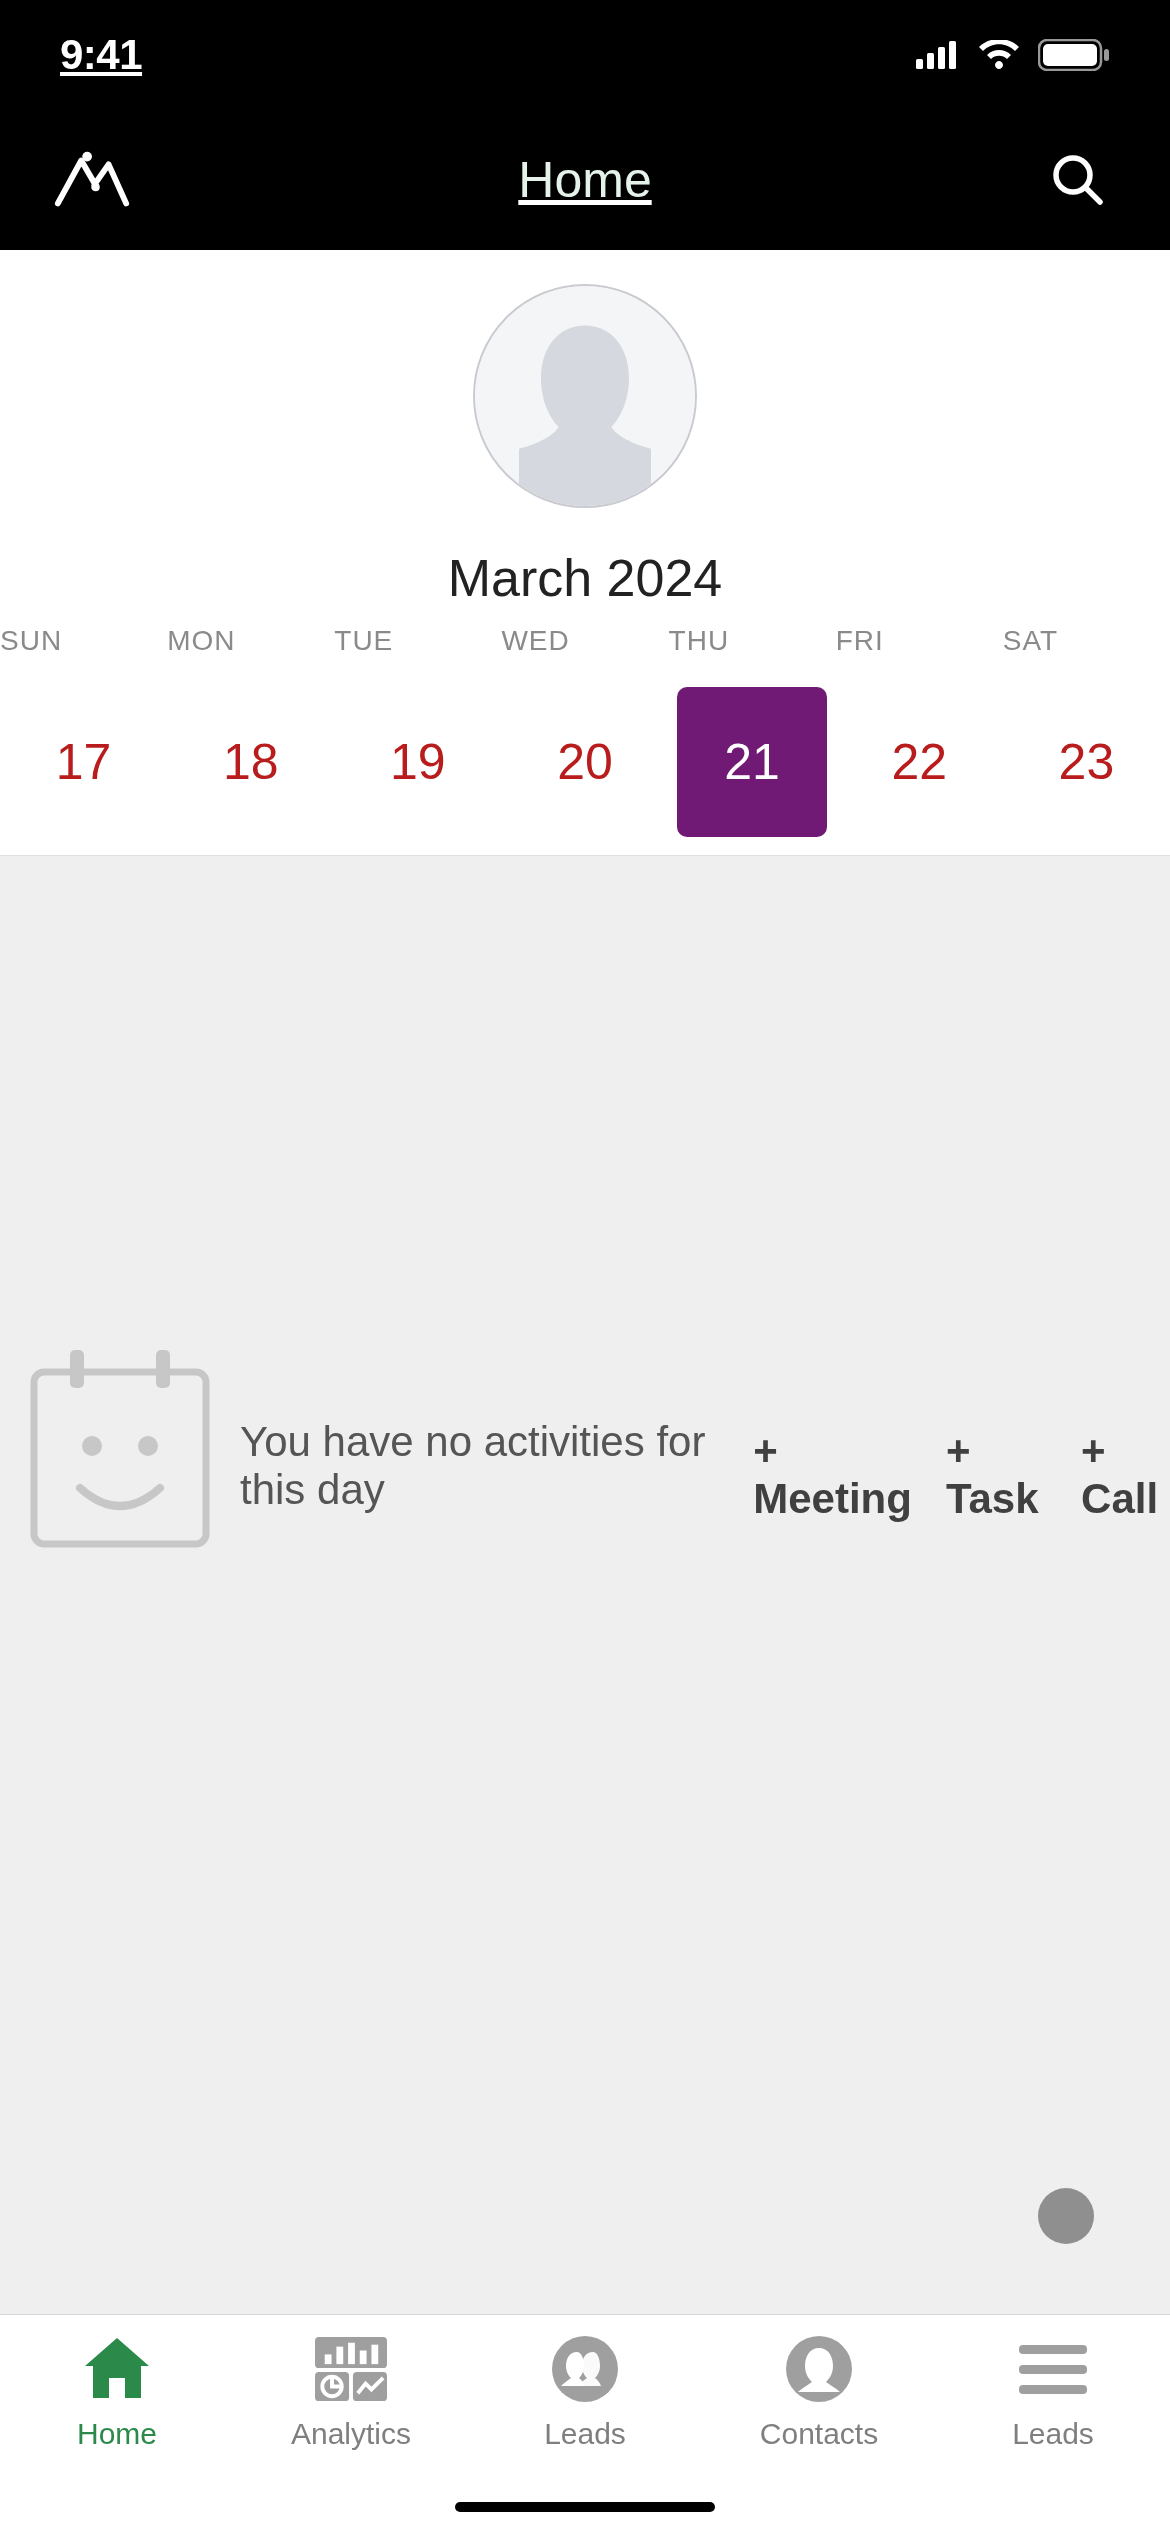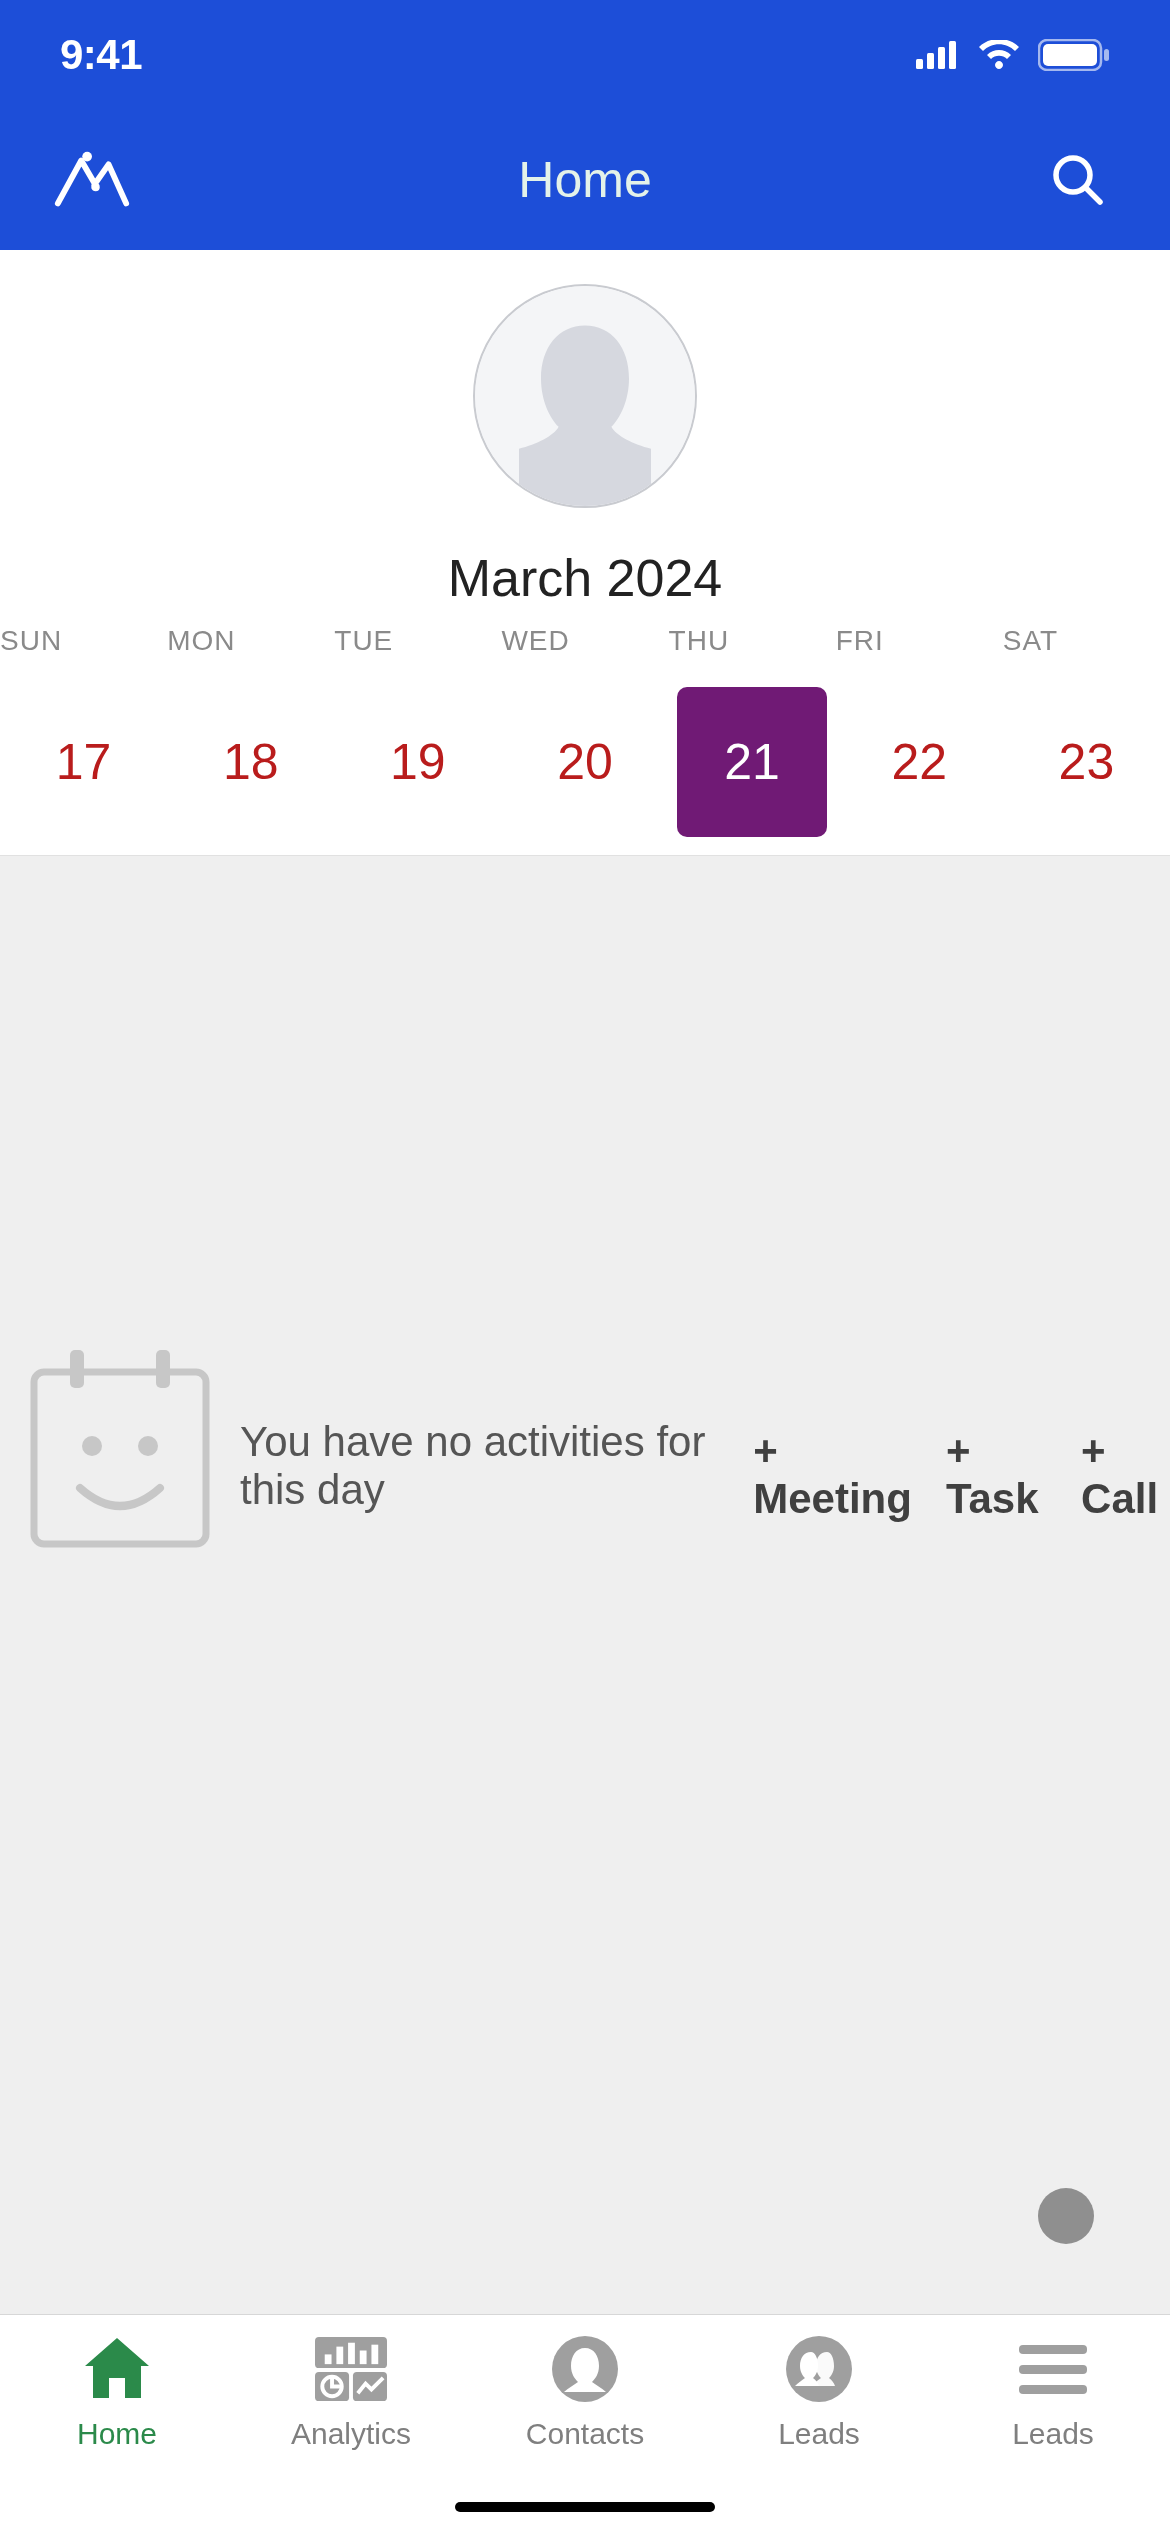--- a/index.html
+++ b/index.html
@@ -1,20 +1,20 @@
 <!DOCTYPE html>
 <html><head>
 <meta charset="utf-8">
 <style>
   * { box-sizing: border-box; margin: 0; padding: 0; font-family: -apple-system, 'Helvetica Neue', Arial, sans-serif; }
   html, body { width: 1170px; height: 2532px; background: #efefef; }
   .screen { width: 1170px; height: 2532px; display: flex; flex-direction: column; background: #efefef; position: relative; }
 
   
-  .header { background: #1d4ed8; color: #fff; width: 100%; }
+  .header { background: #000000; color: #fff; width: 100%; text-decoration: underline; }
   .status-bar { height: 110px; display: flex; align-items: center; justify-content: space-between; padding: 0 60px; }
   .status-time { font-size: 42px; font-weight: 600; letter-spacing: -0.5px; }
   .status-right { display: flex; align-items: center; gap: 18px; }
   .nav-bar { height: 140px; display: flex; align-items: center; justify-content: space-between; padding: 0 52px; }
   .nav-title { flex: 1; text-align: center; font-size: 50px; font-weight: 400; color: #e4f2e9; }
   .nav-icon-slot { width: 80px; display: flex; align-items: center; justify-content: center; }
 
   
   .cal-section { background: #fff; padding-top: 28px; padding-bottom: 18px; }
   .avatar-wrap { display: flex; justify-content: center; margin-top: 6px; margin-bottom: 40px; }
@@ -188,34 +188,34 @@
           <rect x="39" y="36" width="35" height="30" rx="4" fill="#9f9f9f"></rect>
           <path d="M44 58 L52 48 L58 54 L70 42" stroke="#fff" stroke-width="4" fill="none"></path>
         </svg>
       </div>
       <div class="tab-label">Analytics</div>
     </div>
     <div class="tab">
       <div class="tab-icon">
         <svg width="70" height="70" viewBox="0 0 70 70">
           <circle cx="35" cy="35" r="33" fill="#9f9f9f"></circle>
-          <path d="M35 14 c-9 0 -14 8 -14 18 c0 8 4 13 7 16 c-4 3 -10 6 -14 10 h42 c-4 -4 -10 -7 -14 -10 c3 -3 7 -8 7 -16 c0 -10 -5 -18 -14 -18 z" fill="#fff"></path>
-        </svg>
-      </div>
-      <div class="tab-label">Contacts</div>
+          <path d="M27 18 c-7 0 -11 6 -11 14 c0 6 3 10 5 12 c-3 2 -7 5 -10 8 h24 c-1 -3 -3 -6 -6 -8 c2 -2 5 -6 5 -12 c0 -8 -3 -14 -7 -14 z" fill="#fff"></path>
+          <path d="M43 18 c-7 0 -11 6 -11 14 c0 6 3 10 5 12 c-3 2 -7 5 -10 8 h24 c-1 -3 -3 -6 -6 -8 c2 -2 5 -6 5 -12 c0 -8 -3 -14 -7 -14 z" fill="#fff" opacity="0.95"></path>
+        </svg>
+      </div>
+      <div class="tab-label">Leads</div>
     </div>
     <div class="tab">
       <div class="tab-icon">
         <svg width="70" height="70" viewBox="0 0 70 70">
           <circle cx="35" cy="35" r="33" fill="#9f9f9f"></circle>
-          <path d="M27 18 c-7 0 -11 6 -11 14 c0 6 3 10 5 12 c-3 2 -7 5 -10 8 h24 c-1 -3 -3 -6 -6 -8 c2 -2 5 -6 5 -12 c0 -8 -3 -14 -7 -14 z" fill="#fff"></path>
-          <path d="M43 18 c-7 0 -11 6 -11 14 c0 6 3 10 5 12 c-3 2 -7 5 -10 8 h24 c-1 -3 -3 -6 -6 -8 c2 -2 5 -6 5 -12 c0 -8 -3 -14 -7 -14 z" fill="#fff" opacity="0.95"></path>
-        </svg>
-      </div>
-      <div class="tab-label">Leads</div>
+          <path d="M35 14 c-9 0 -14 8 -14 18 c0 8 4 13 7 16 c-4 3 -10 6 -14 10 h42 c-4 -4 -10 -7 -14 -10 c3 -3 7 -8 7 -16 c0 -10 -5 -18 -14 -18 z" fill="#fff"></path>
+        </svg>
+      </div>
+      <div class="tab-label">Contacts</div>
     </div>
     <div class="tab">
       <div class="tab-icon">
         <svg width="68" height="52" viewBox="0 0 68 52">
           <rect x="0" y="2" width="68" height="9" rx="4" fill="#9f9f9f"></rect>
           <rect x="0" y="22" width="68" height="9" rx="4" fill="#9f9f9f"></rect>
           <rect x="0" y="42" width="68" height="9" rx="4" fill="#9f9f9f"></rect>
         </svg>
       </div>
       <div class="tab-label">Leads</div>

